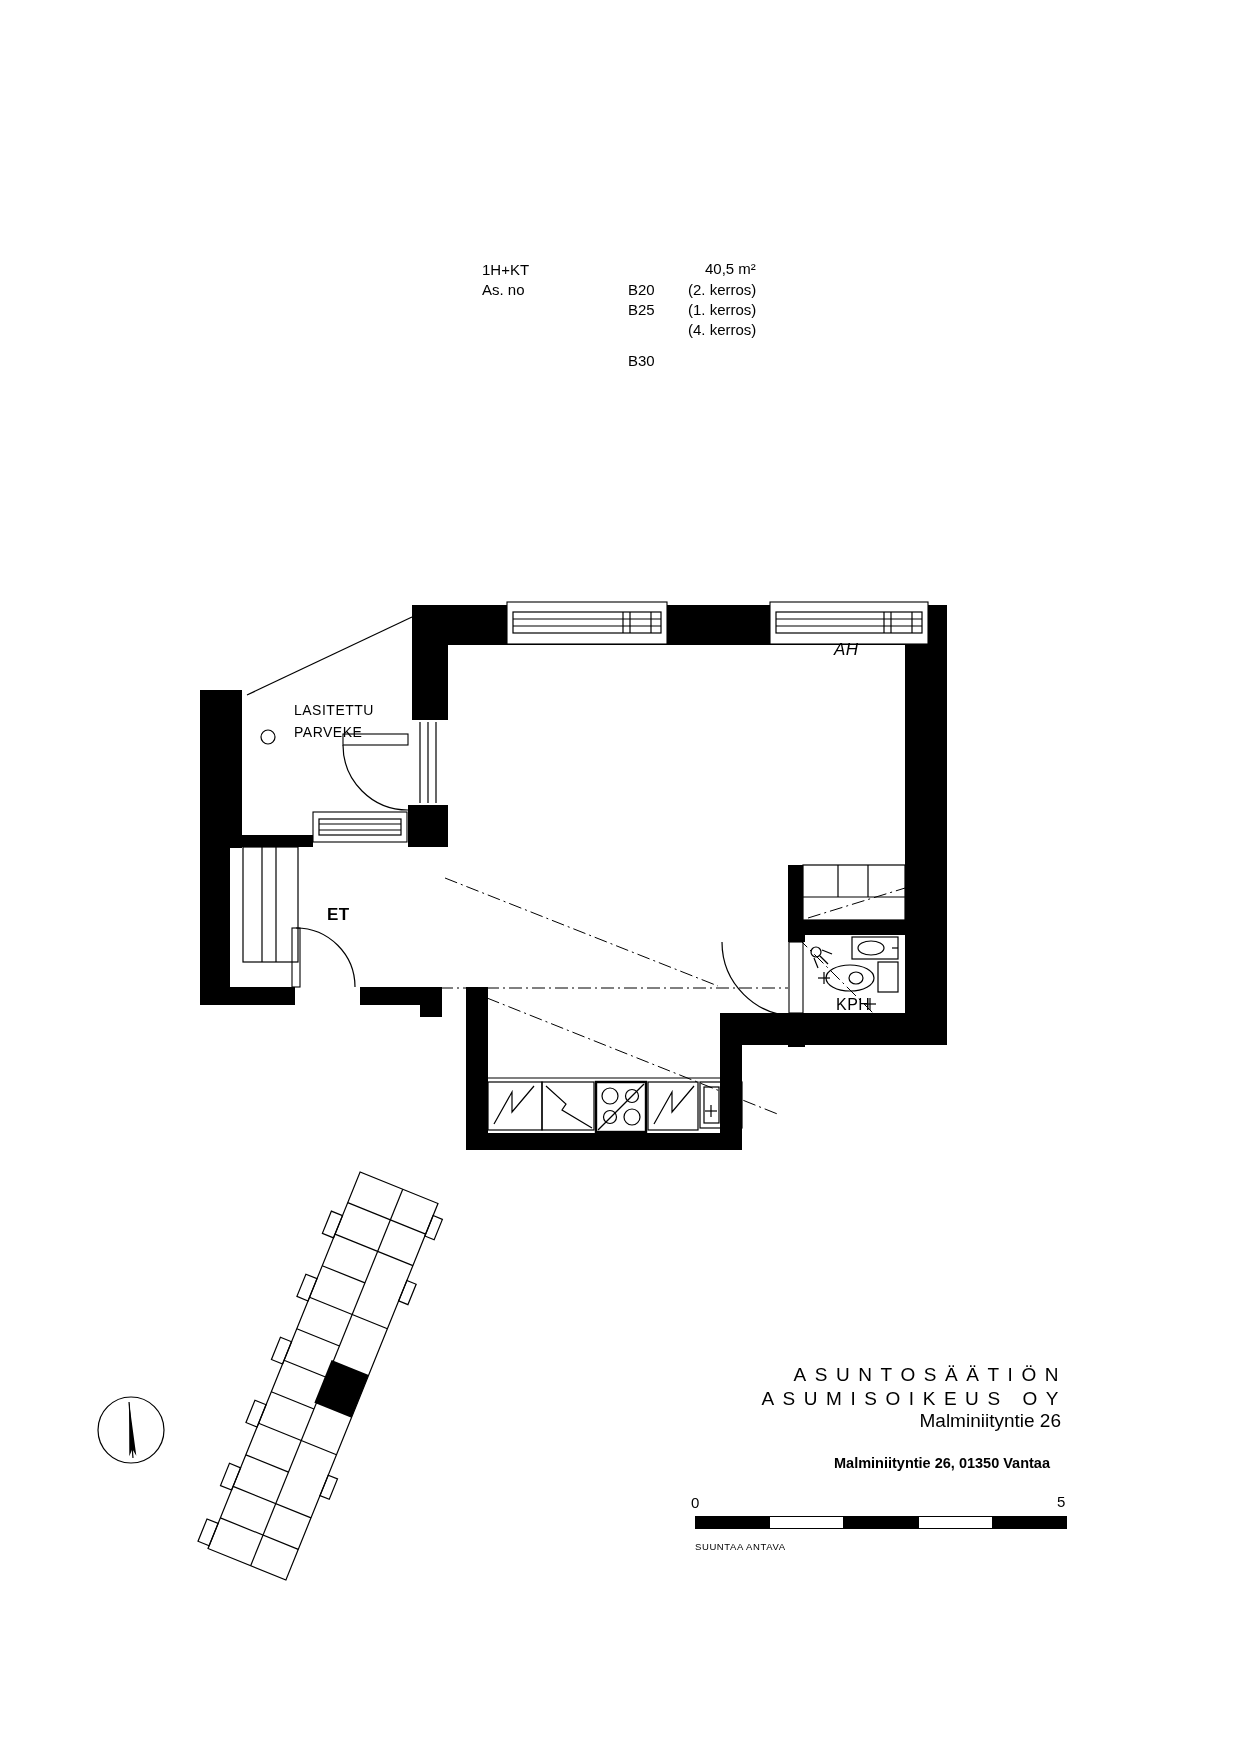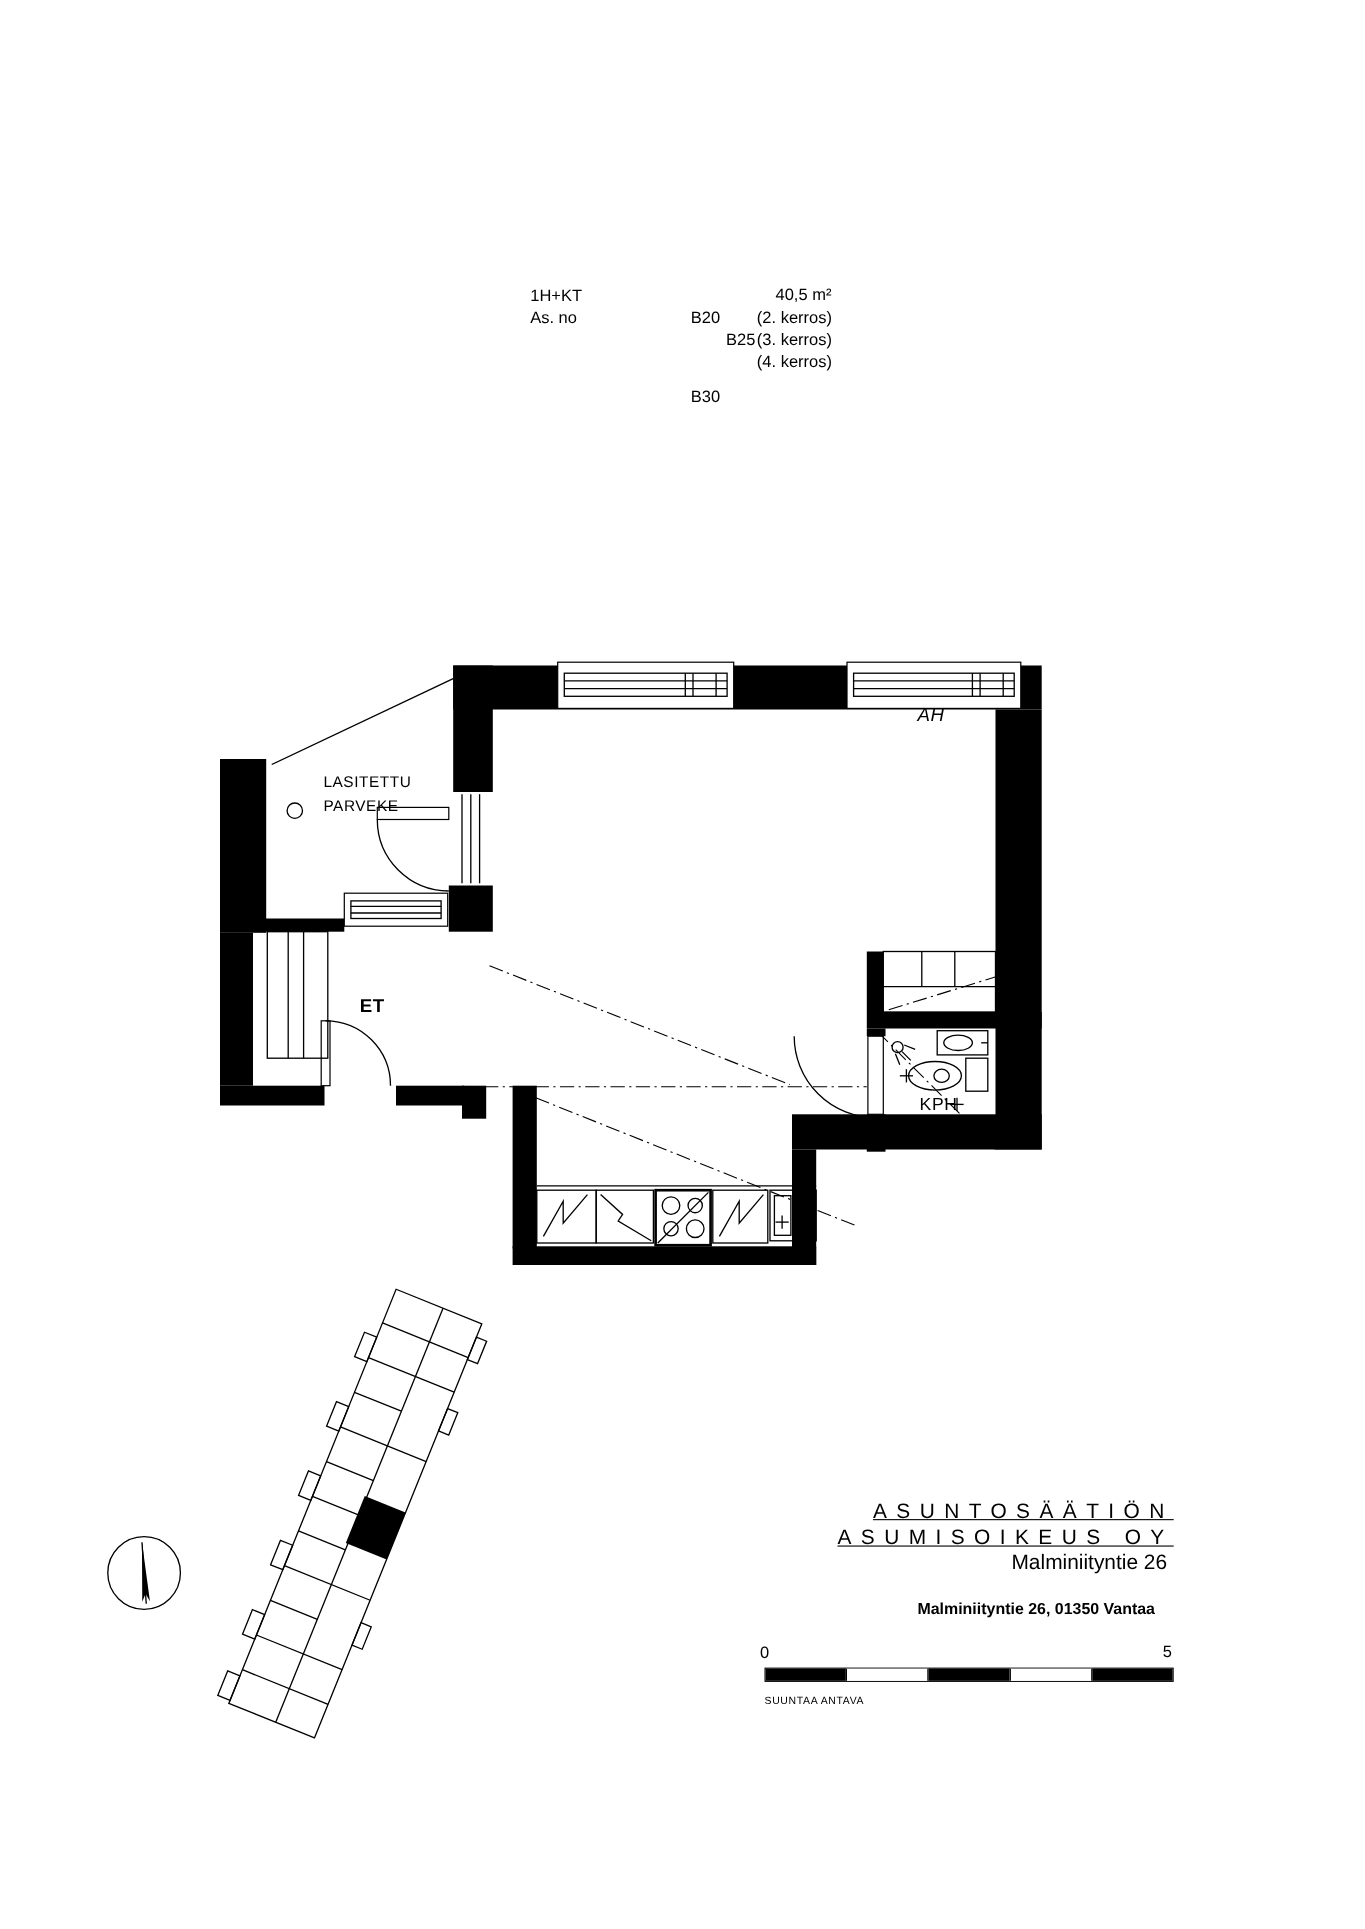--- a/index.html
+++ b/index.html
@@ -7,21 +7,21 @@
     position:relative;width:1239px;height:1754px;background:#ffffff;
     font-family:"Liberation Sans",sans-serif;color:#000;overflow:hidden;
   }
   .abs{position:absolute;white-space:nowrap;}
   
   .hdr{font-size:15px;line-height:20px;}
   
   .plan-label{font-size:17px;letter-spacing:.5px;}
   .balcony-label{font-size:14px;line-height:22px;letter-spacing:.5px;}
   
-  .co1,.co2{font-size:19px;letter-spacing:.45em;text-align:right;text-decoration:underline;}
+  .co1,.co2{font-size:19px;letter-spacing:.45em;text-align:right;}
   .co3{font-size:19px;text-align:left;}
   .addr{font-size:14.5px;font-weight:bold;text-align:right;}
   
   .scalebar{position:absolute;display:flex;border:1px solid #000;height:11px;width:370px;}
   .scalebar .seg{flex:1 1 0;}
   .seg.b{background:#000;}
   .seg.w{background:#fff;border-left:1px solid #000;border-right:1px solid #000;}
   .scale-num{font-size:15px;}
   .scale-note{font-size:9.5px;letter-spacing:.6px;}
   svg{position:absolute;left:0;top:0;}
@@ -35,22 +35,22 @@
 <body>
 
 <div id="page">
 
   <div class="abs hdr" style="left:482px;top:260px;">1H+KT</div>
   <div class="abs hdr" style="left:705px;top:259px;">40,5 m²</div>
   <div class="abs hdr" style="left:482px;top:280px;">As. no</div>
 
   <div class="abs hdr" style="left:628px;top:280px;">B20</div>
   <div class="abs hdr" style="left:688px;top:280px;">(2. kerros)</div>
-  <div class="abs hdr" style="left:628px;top:300px;margin-left:32px;">B25</div>
-  <div class="abs hdr" style="left:688px;top:300px;">(3. kerros)</div>
+  <div class="abs hdr" style="left:628px;top:300px;">B25</div>
+  <div class="abs hdr" style="left:688px;top:300px;">(1. kerros)</div>
   <div class="abs hdr" style="left:628px;top:328px;margin-top:23px;">B30</div>
   <div class="abs hdr" style="left:688px;top:320px;text-align:right;">(4. kerros)</div>
 
   <svg width="1241" height="1754" viewBox="0 0 1241 1754">
 
     <g>
       <rect class="wall" x="412" y="605" width="535" height="40"></rect>
       <rect class="wall" x="905" y="645" width="42" height="400"></rect>
       <rect class="wall" x="412" y="605" width="36" height="115"></rect>
       <rect class="wall" x="408" y="805" width="40" height="42"></rect>

